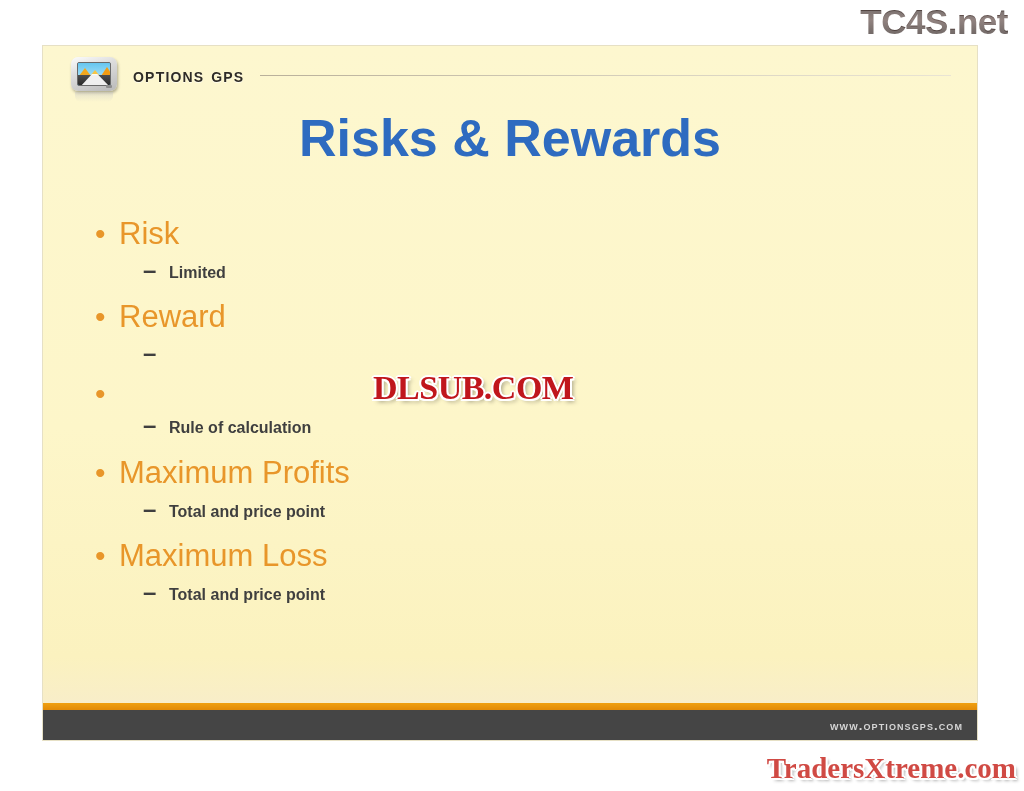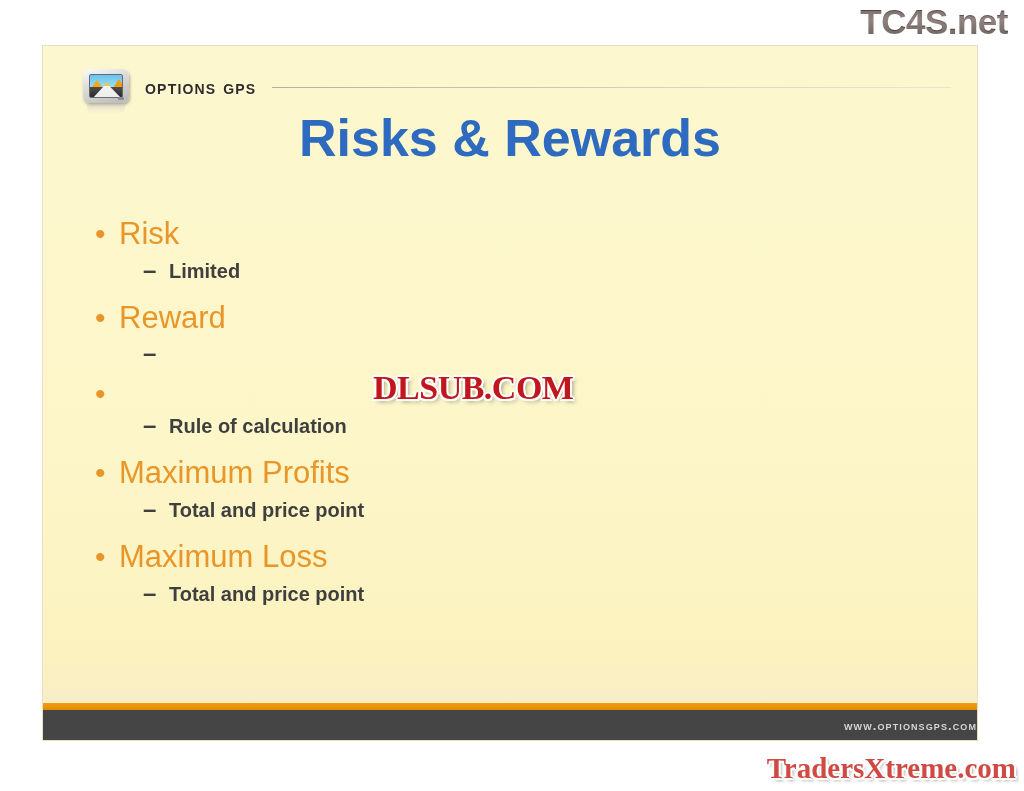--- a/index.html
+++ b/index.html
@@ -46,23 +46,22 @@
   }
 
   
   .slide-header {
     position: absolute;
     left: 0; top: 0;
     width: 100%;
     height: 58px;
     display: flex;
     align-items: center;
-    padding-left: 36px;
+    padding-left: 24px;
     box-sizing: border-box;
-    margin-top: 12px;
   }
   .gps-logo {
     position: relative;
     width: 52px;
     height: 40px;
     flex: 0 0 auto;
   }
   .gps-device {
     position: absolute;
     left: 4px; top: 2px;
@@ -169,21 +168,21 @@
   }
   .l2-dash {
     width: 26px;
     flex: 0 0 auto;
     color: #3f3f3f;
     font-size: 24px;
     font-weight: bold;
     line-height: 1;
   }
   .l2-text {
-    font-size: 20px;
+    font-size: 16px;
     font-weight: bold;
     color: #3f3f3f;
     line-height: 1.3;
   }
 
   
   .watermark-dlsub {
     position: absolute;
     left: 330px;
     top: 323px;
@@ -213,20 +212,21 @@
   .footer-bar {
     position: absolute;
     left: 0;
     bottom: 0;
     width: 100%;
     height: 30px;
     background: #454545;
     display: flex;
     align-items: center;
     justify-content: flex-end;
+    padding-right: 14px;
     box-sizing: border-box;
   }
   .footer-url {
     color: #d6d6d6;
     font-size: 13px;
     font-weight: bold;
     letter-spacing: 1.1px;
     font-variant: small-caps;
     text-transform: lowercase;
   }

